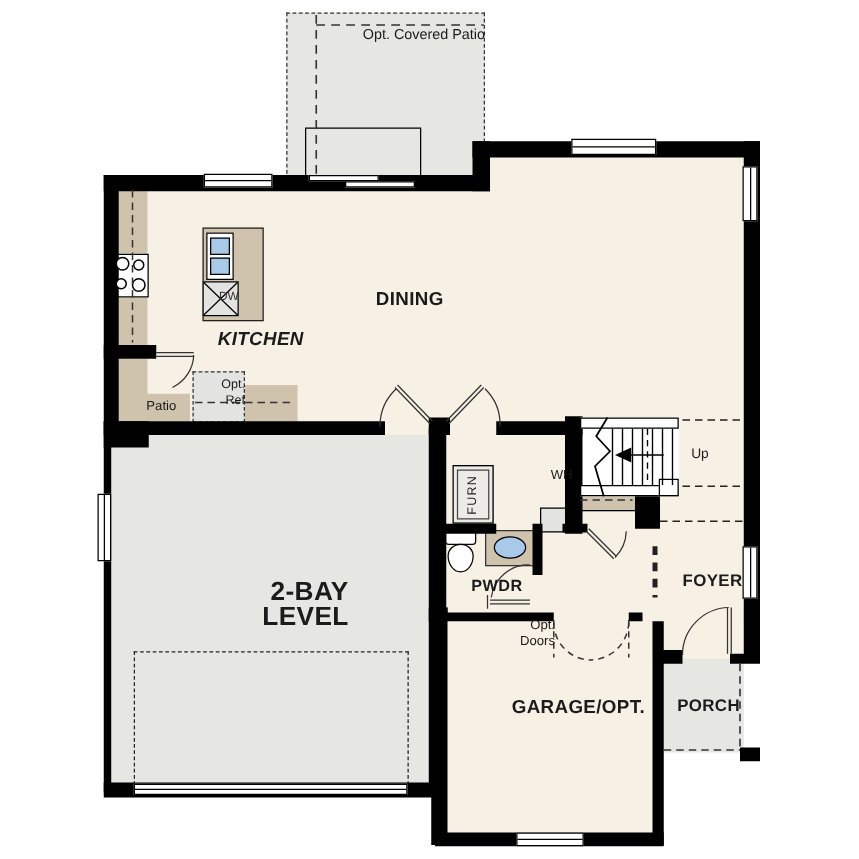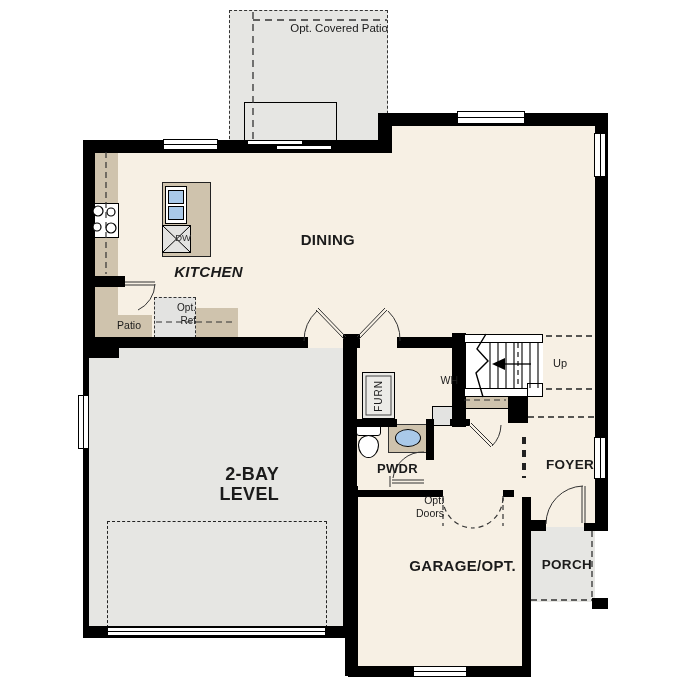--- a/index.html
+++ b/index.html
@@ -193,21 +193,21 @@
 
   <div class="lbl" style="left:229px;top:22px;width:159px;font-size:11.5px;">Opt. Covered Patio</div>
   <div class="lbl b" style="left:265px;top:231px;width:90px;font-size:15px;">DINING</div>
   <div class="lbl b" style="left:153px;top:263px;width:90px;font-size:15px;font-style:italic;">KITCHEN</div>
   <div class="lbl" style="left:95px;top:319px;width:46px;font-size:10.5px;">Patio</div>
   <div class="lbl" style="left:154px;top:301px;width:42px;font-size:10px;line-height:13px;">
     <span style="display:block">Opt.</span>
     <span style="display:block">Ref</span>
   </div>
   <div class="lbl" style="left:162px;top:233px;width:29px;font-size:9.5px;color:#333;">DW</div>
-  <div class="lbl b" style="left:159px;top:464px;width:120px;font-size:18px;line-height:20px;">
+  <div class="lbl b" style="left:159px;top:464px;width:120px;font-size:21px;line-height:20px;">
     <span style="display:block">2-BAY</span>
     <span style="display:block">LEVEL</span>
   </div>
   <div class="lbl" style="left:428px;top:374px;width:30px;font-size:10.5px;">WH</div>
   <div class="lbl" style="left:541px;top:357px;width:26px;font-size:11px;">Up</div>
   <div class="lbl b" style="left:366px;top:462px;width:52px;font-size:13px;">PWDR</div>
   <div class="lbl" style="left:398px;top:494px;width:46px;font-size:10.5px;line-height:13px;">
     <span style="display:block">Opt.</span>
     <span style="display:block">Doors</span>
   </div>

